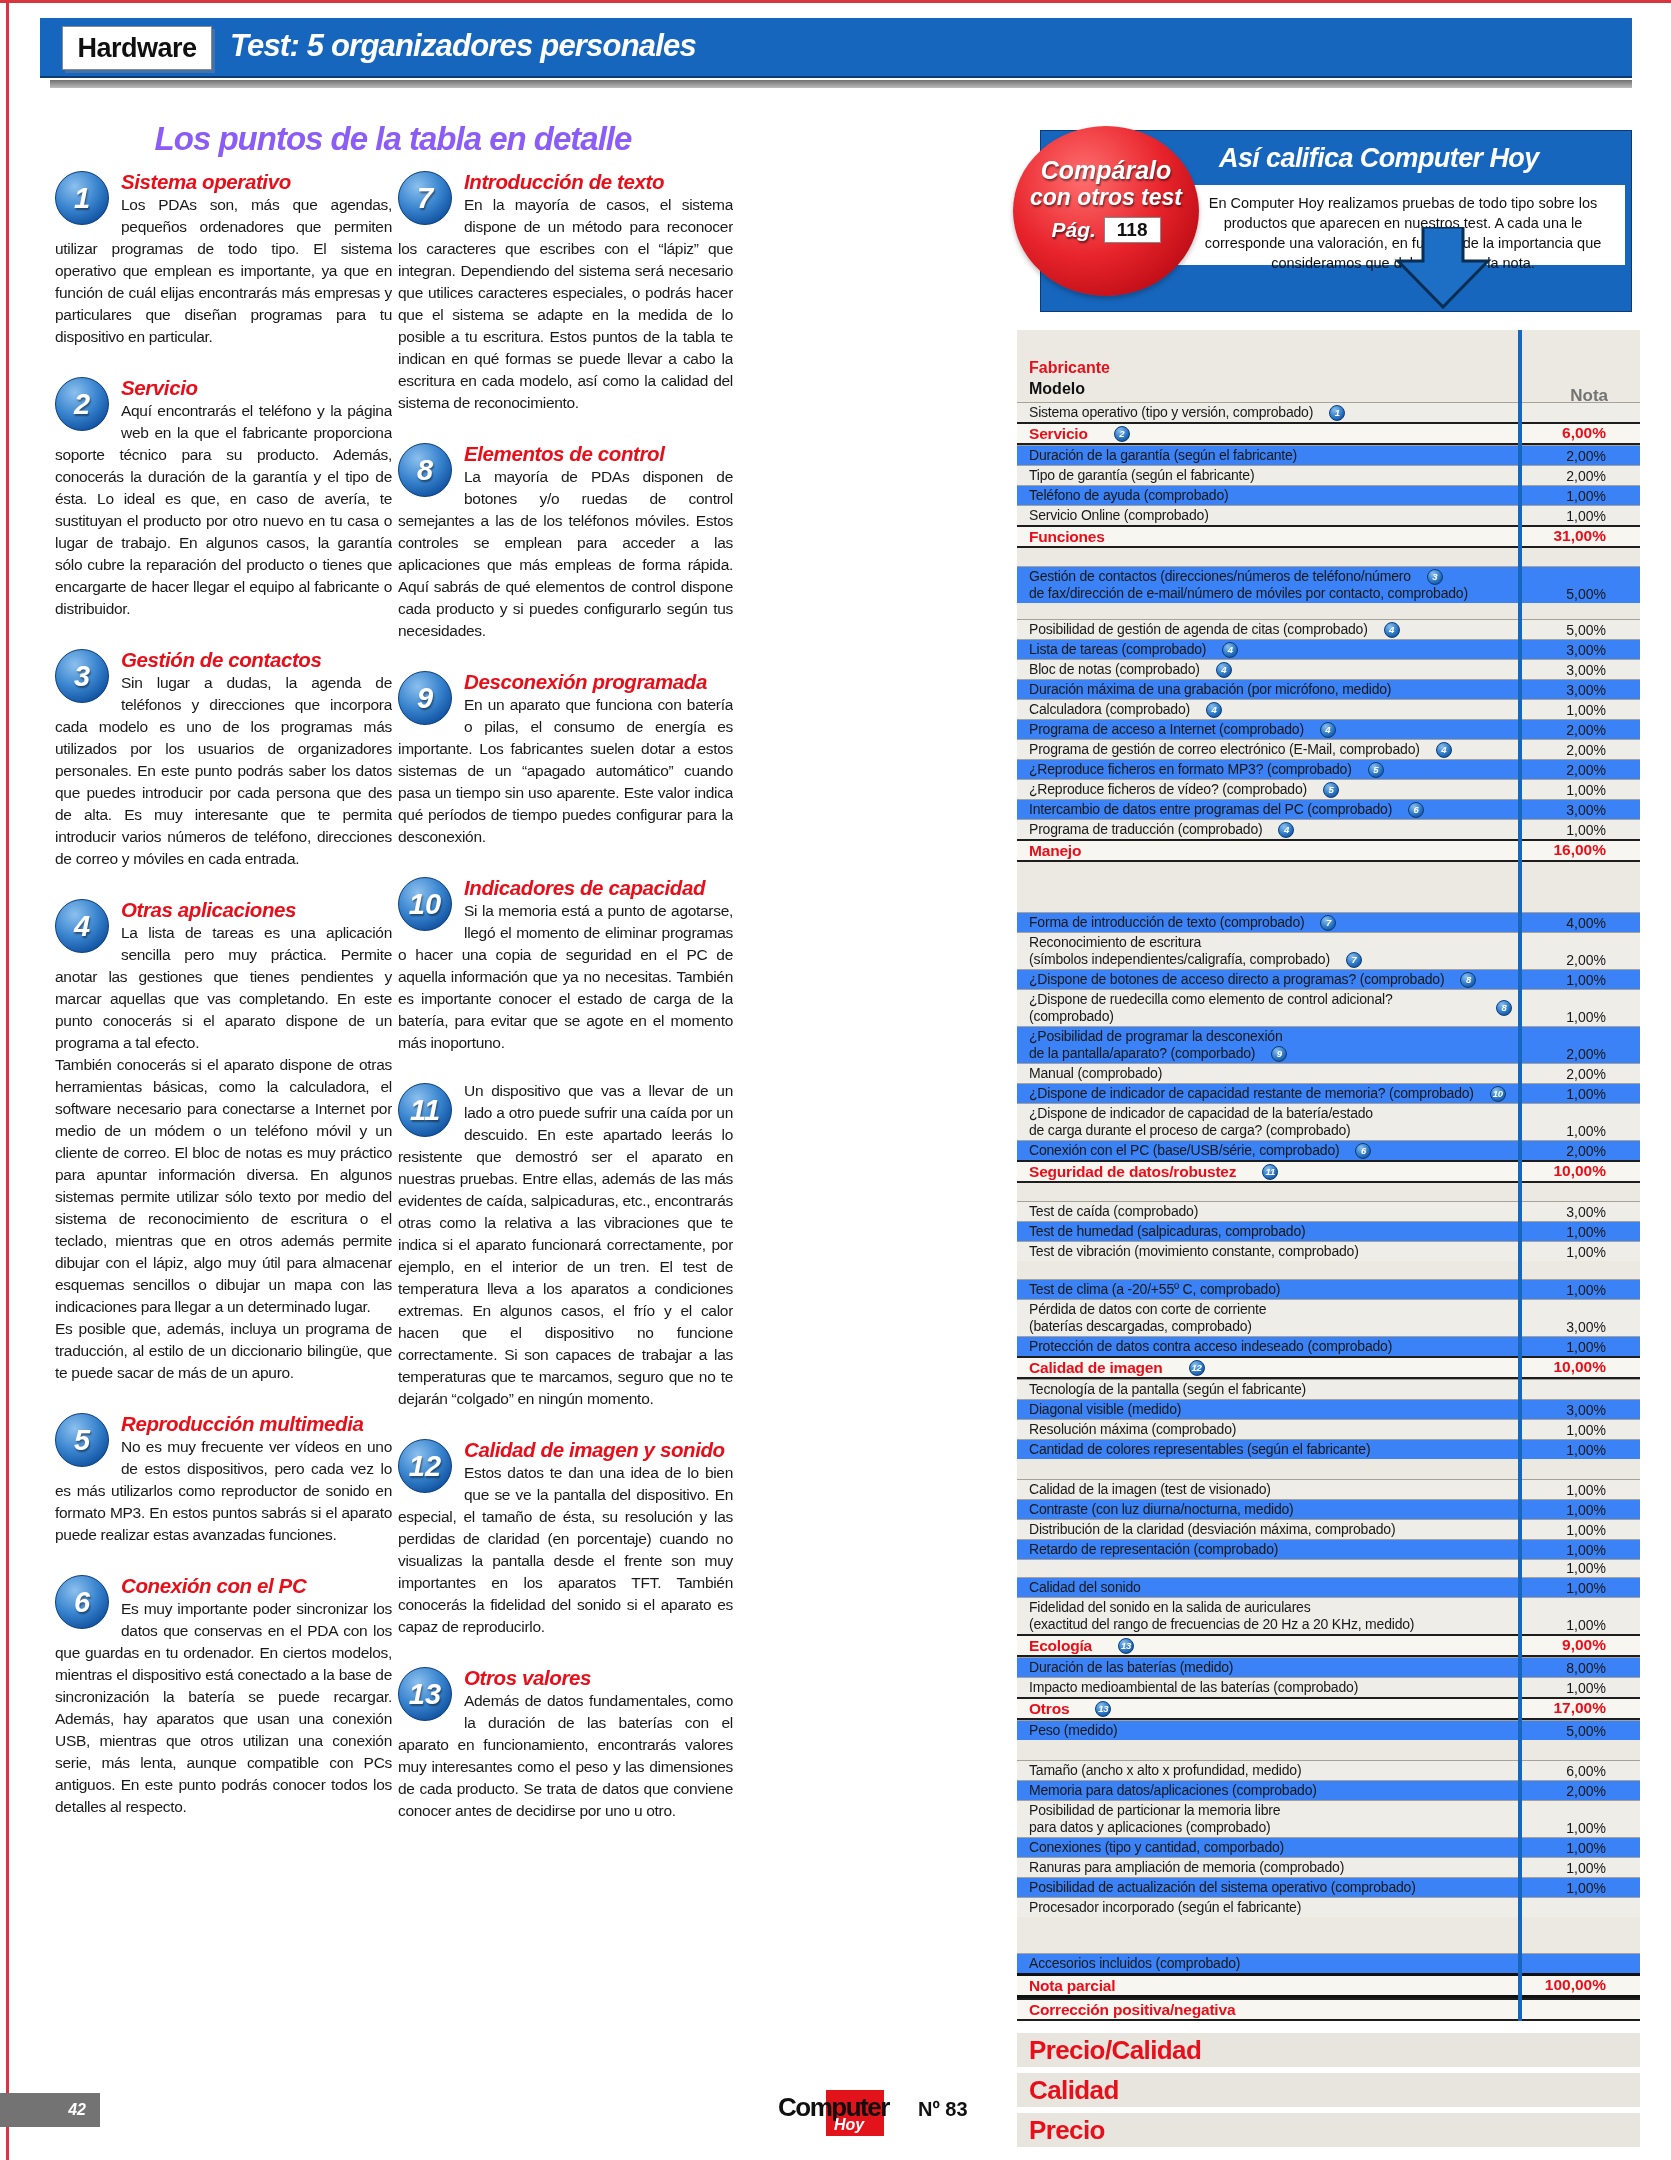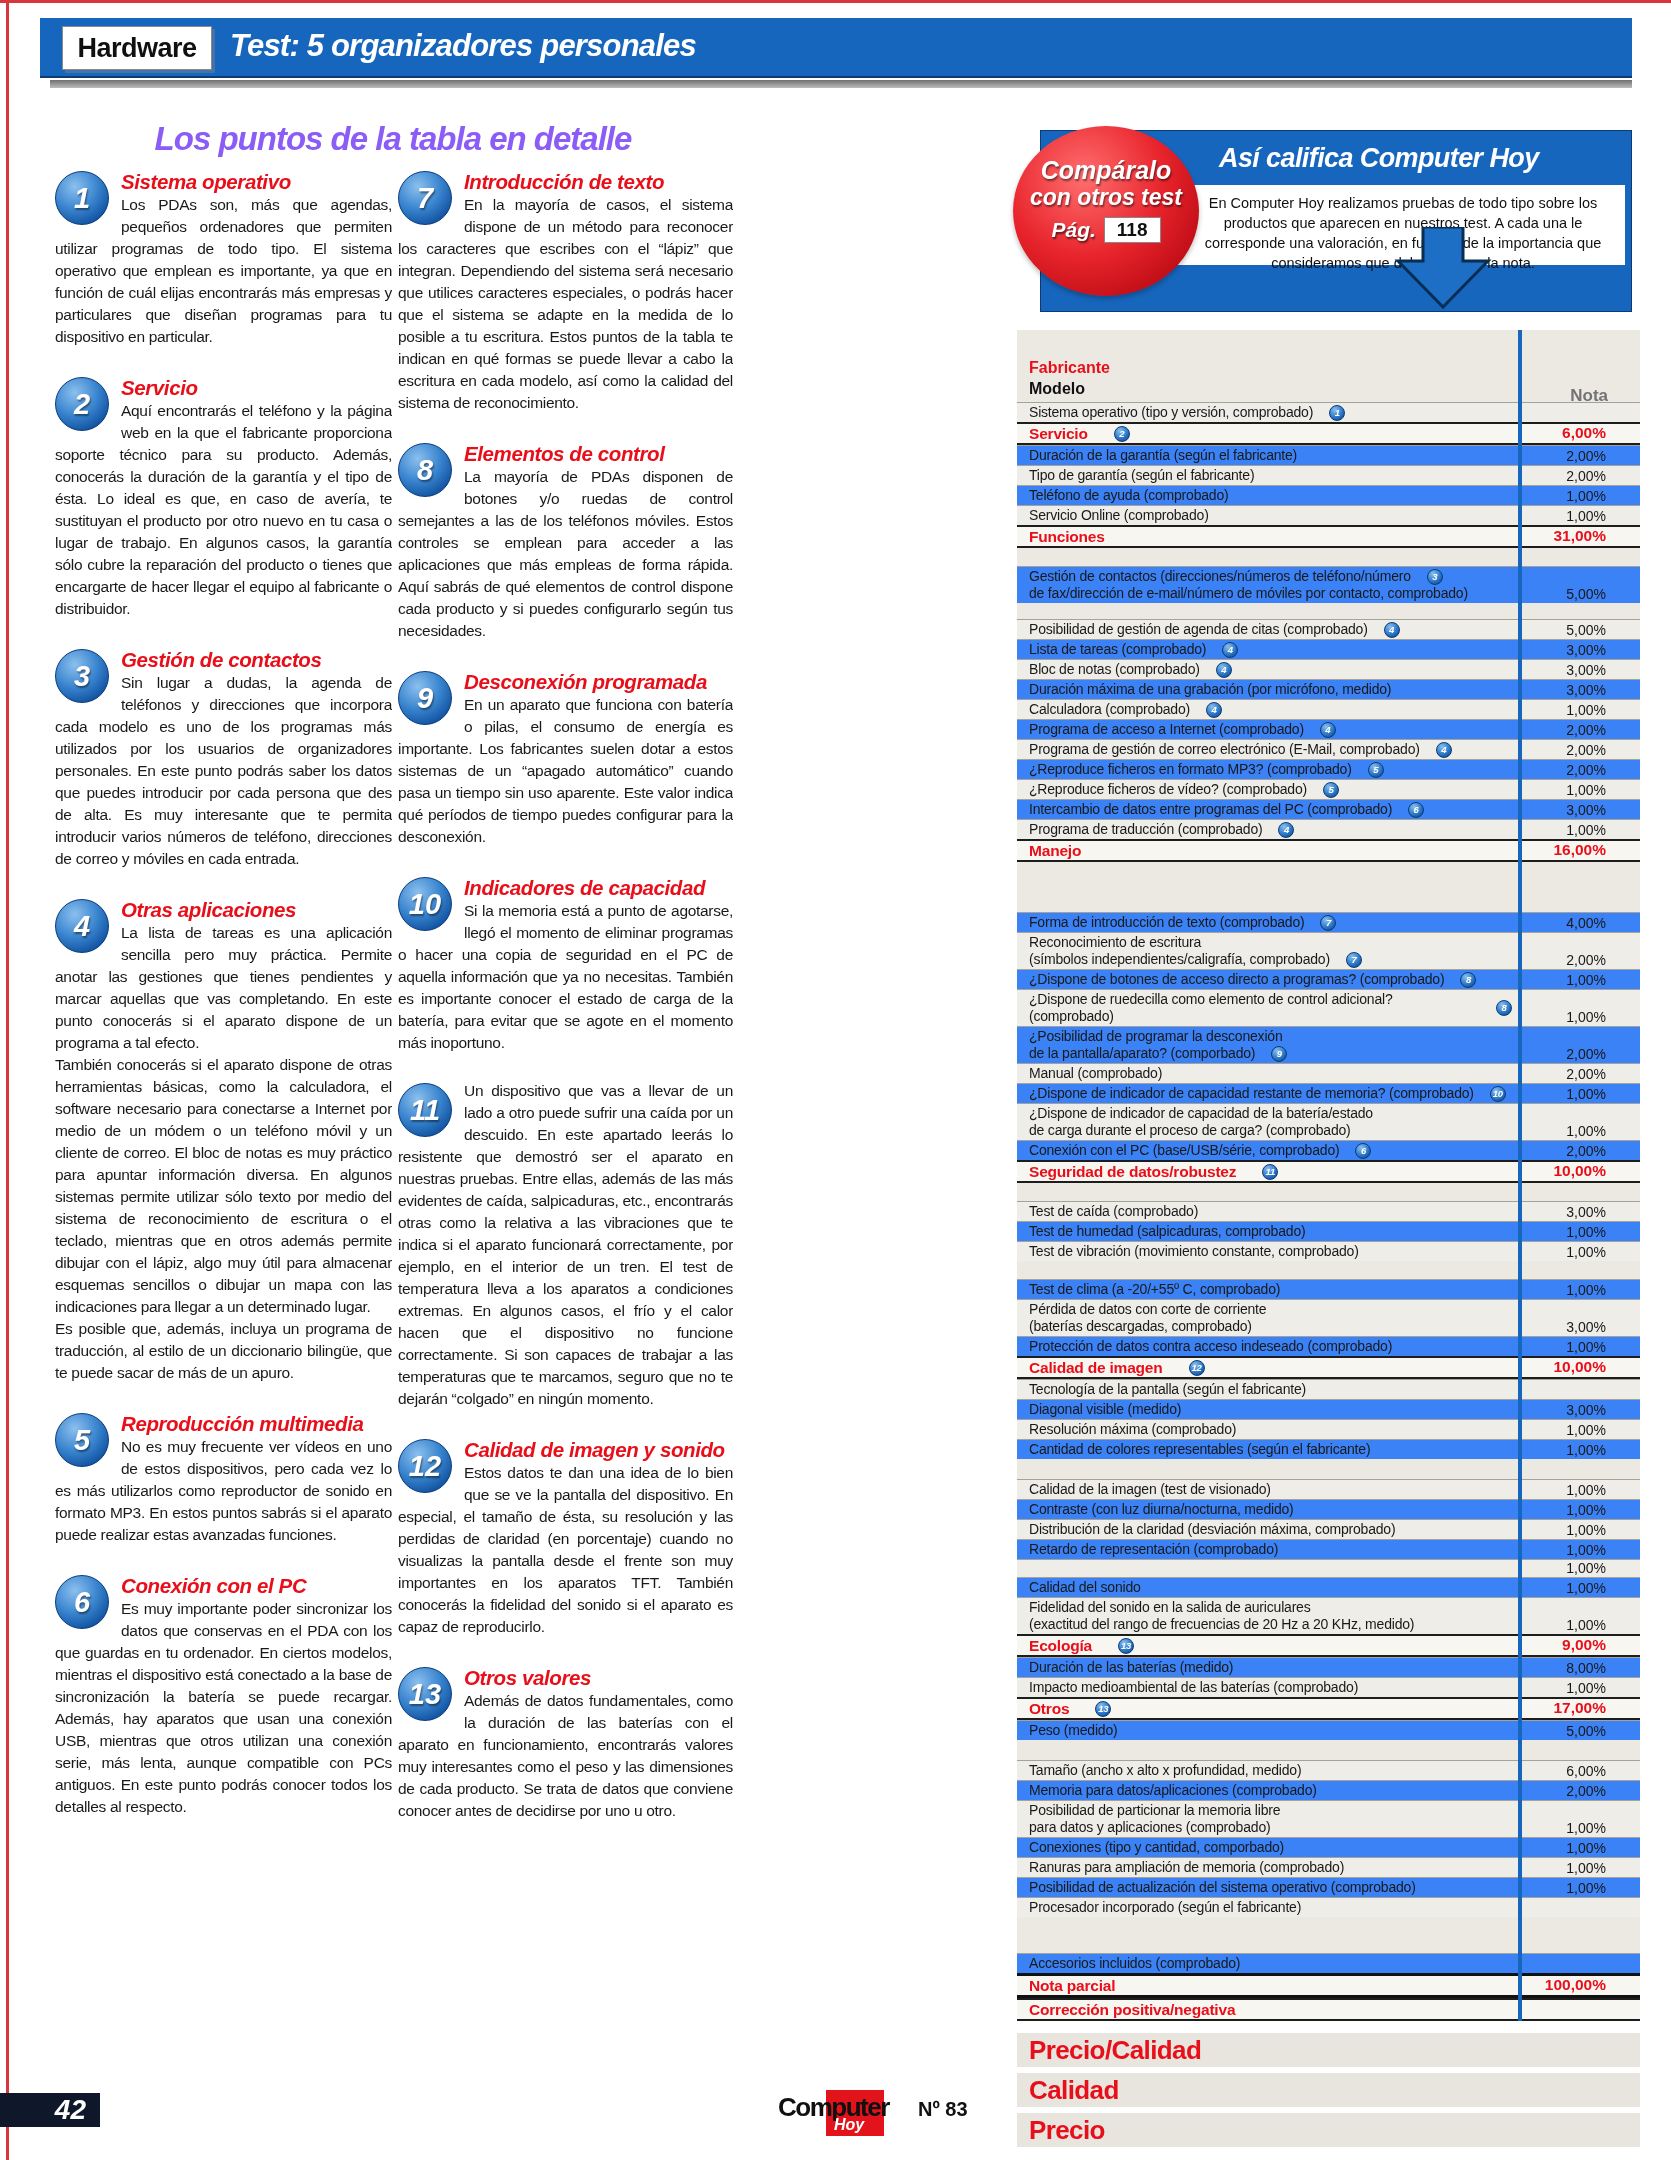--- a/index.html
+++ b/index.html
@@ -89,22 +89,22 @@
   .t-row.cat .t-badge { margin-left:26px; }
   .t-row.heavy { border-top:3px solid #111; border-bottom:3px solid #111; }
   .t-sp { background:#ebe9e2; }
 
   .band { height:34px; background:#e7e5de; display:flex; align-items:center;
             padding-left:12px; margin-top:6px; }
   .band:first-of-type { margin-top:12px; }
   .band.red  { color:#e80f1a; font-weight:bold; font-size:26px; letter-spacing:-0.6px; }
 
   
-  .footer-page { position:absolute; left:0; top:2093px; width:100px; height:34px; background:#0f172a;
-            color:#fff; font-style:italic; font-weight:bold; font-size:28px;
+  .footer-page { position:absolute; left:0; top:2093px; width:100px; height:34px; background:#737373;
+            color:#fff; font-style:italic; font-weight:bold; font-size:16px;
             display:flex; align-items:center; justify-content:flex-end; padding-right:14px; }
   .footer-logo { position:absolute; left:778px; top:2090px; width:150px; height:52px; }
   .logo-red { position:absolute; left:48px; top:0; width:58px; height:46px; background:#e3131b; z-index:0; }
   .logo-computer { position:relative; z-index:1; font-weight:bold; font-size:26px;
             letter-spacing:-1.5px; color:#101010; top:2px; }
   .logo-hoy { position:absolute; left:56px; top:26px; z-index:2; color:#fff; font-style:italic;
             font-weight:bold; font-size:16px; }
   .footer-issue { position:absolute; left:918px; top:2098px; font-weight:bold; font-size:20px; color:#111; }
 </style>
 </head>

